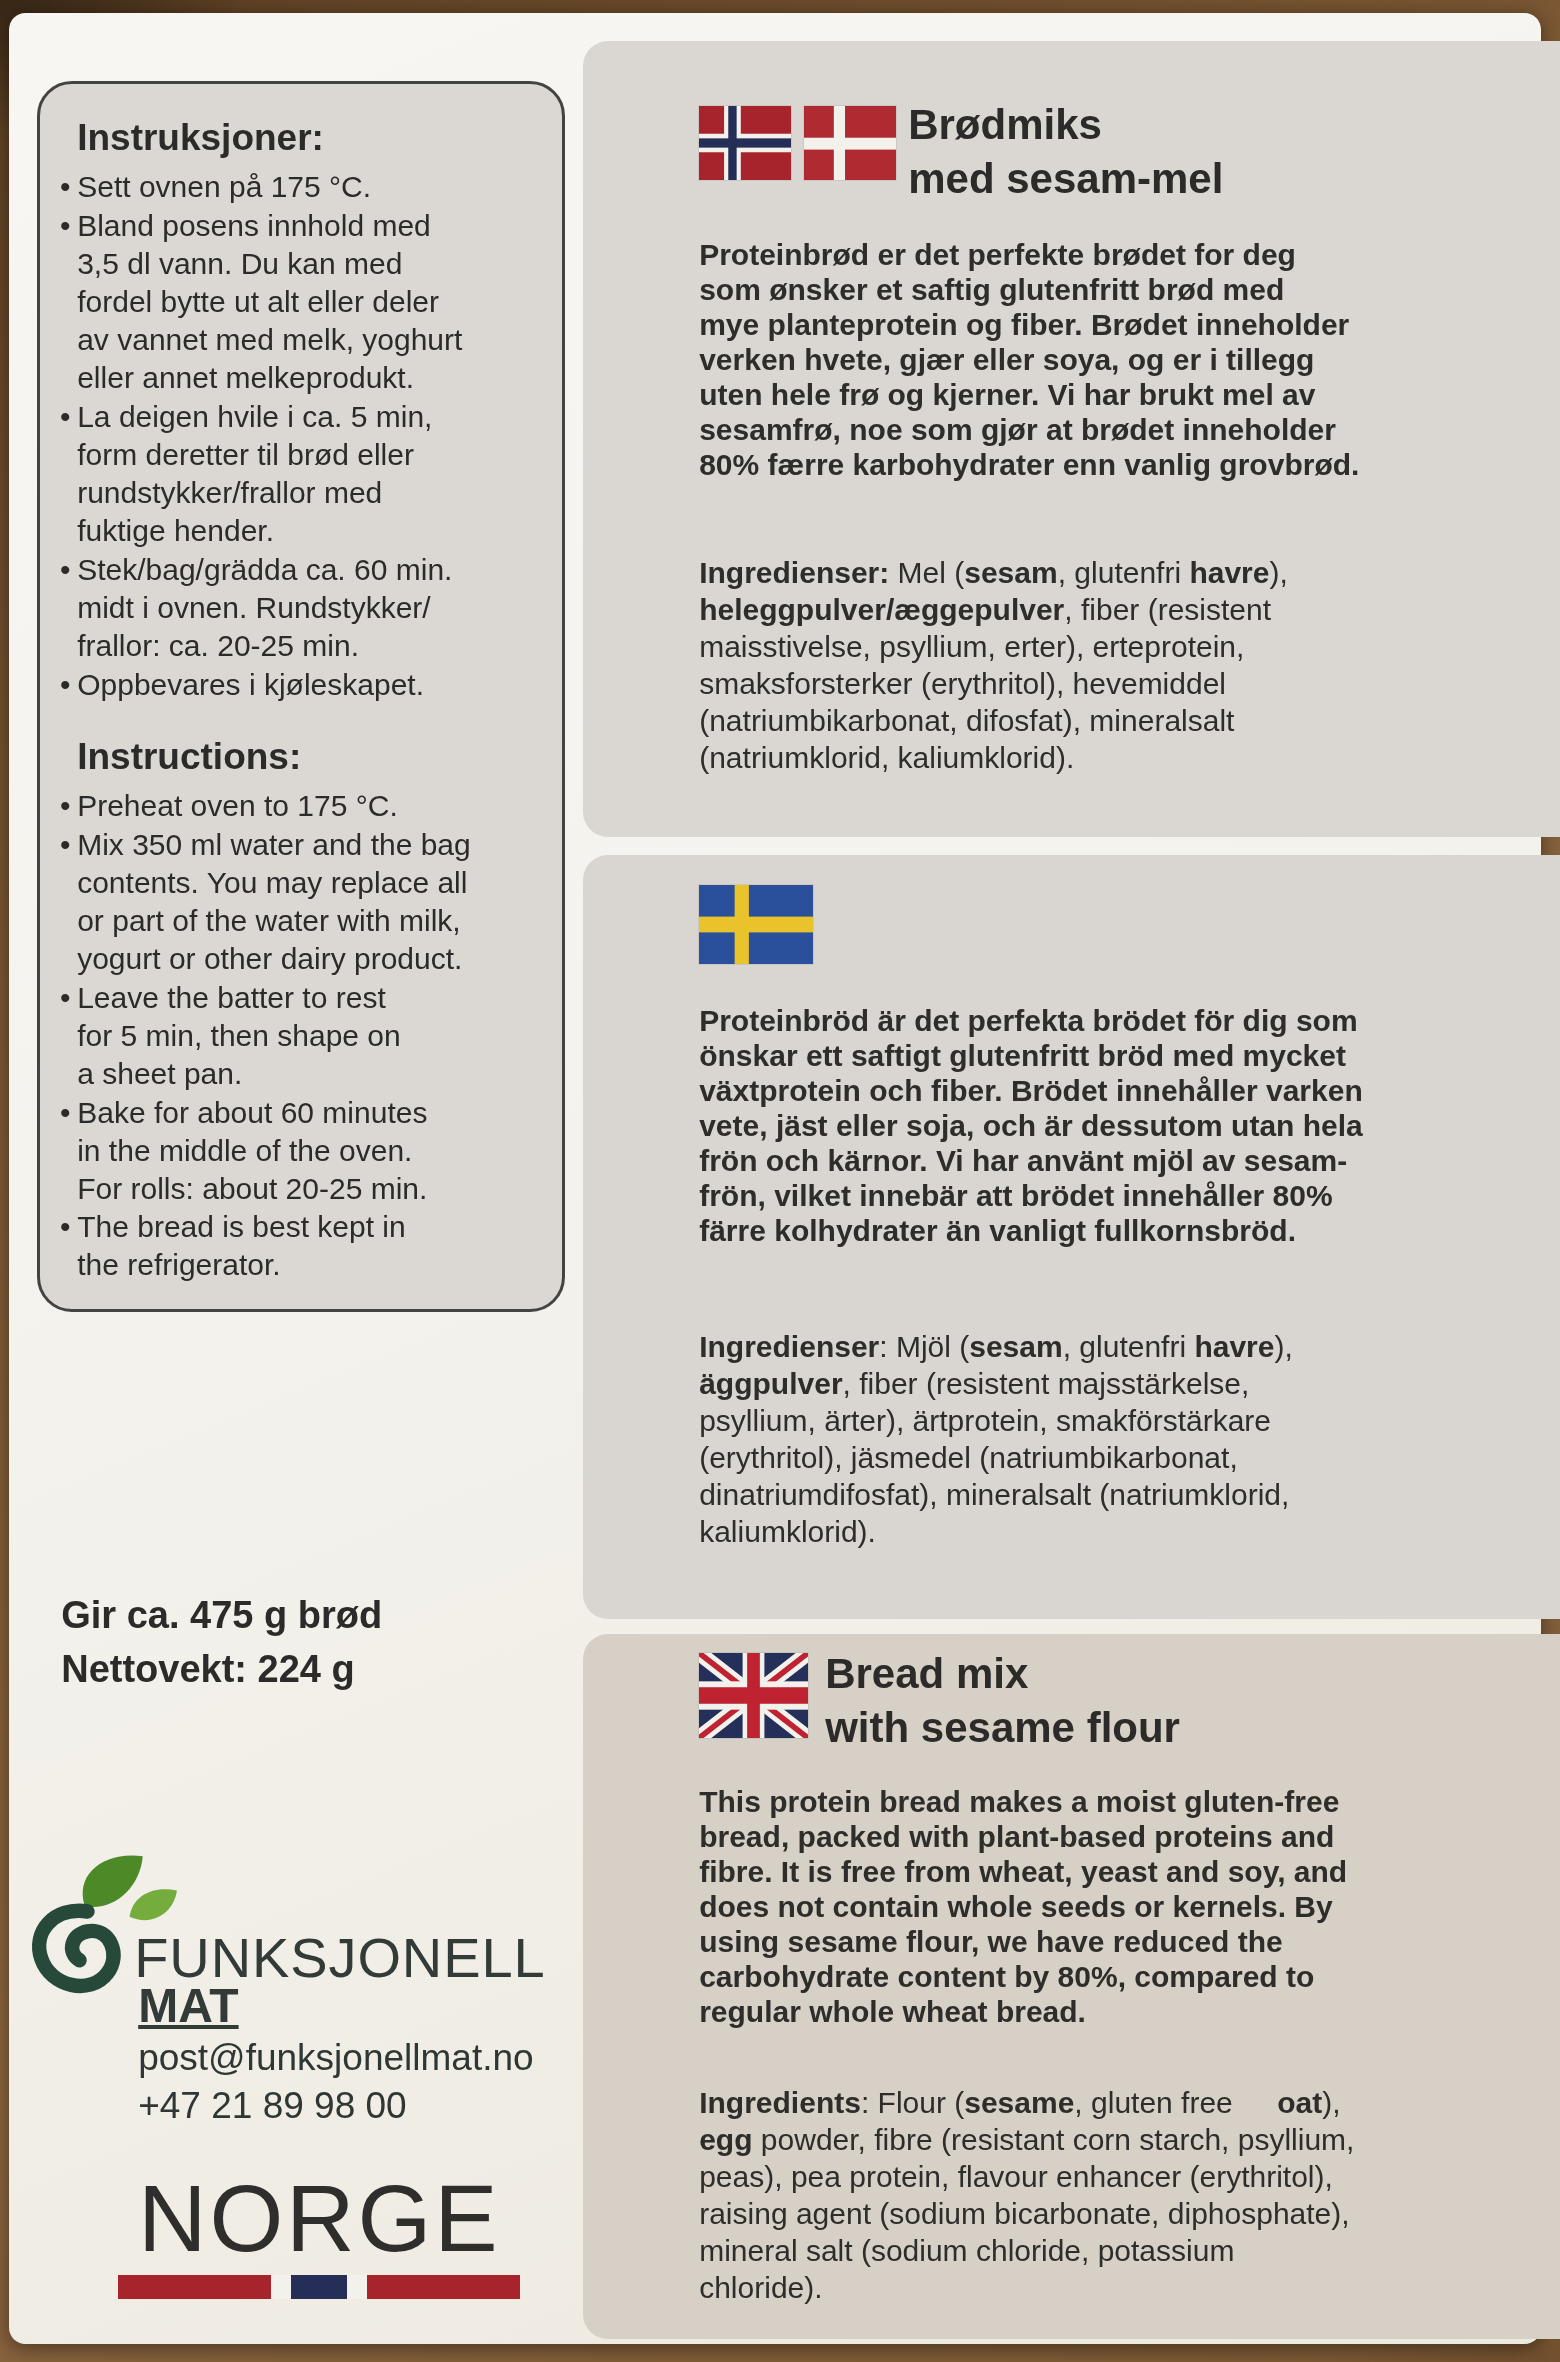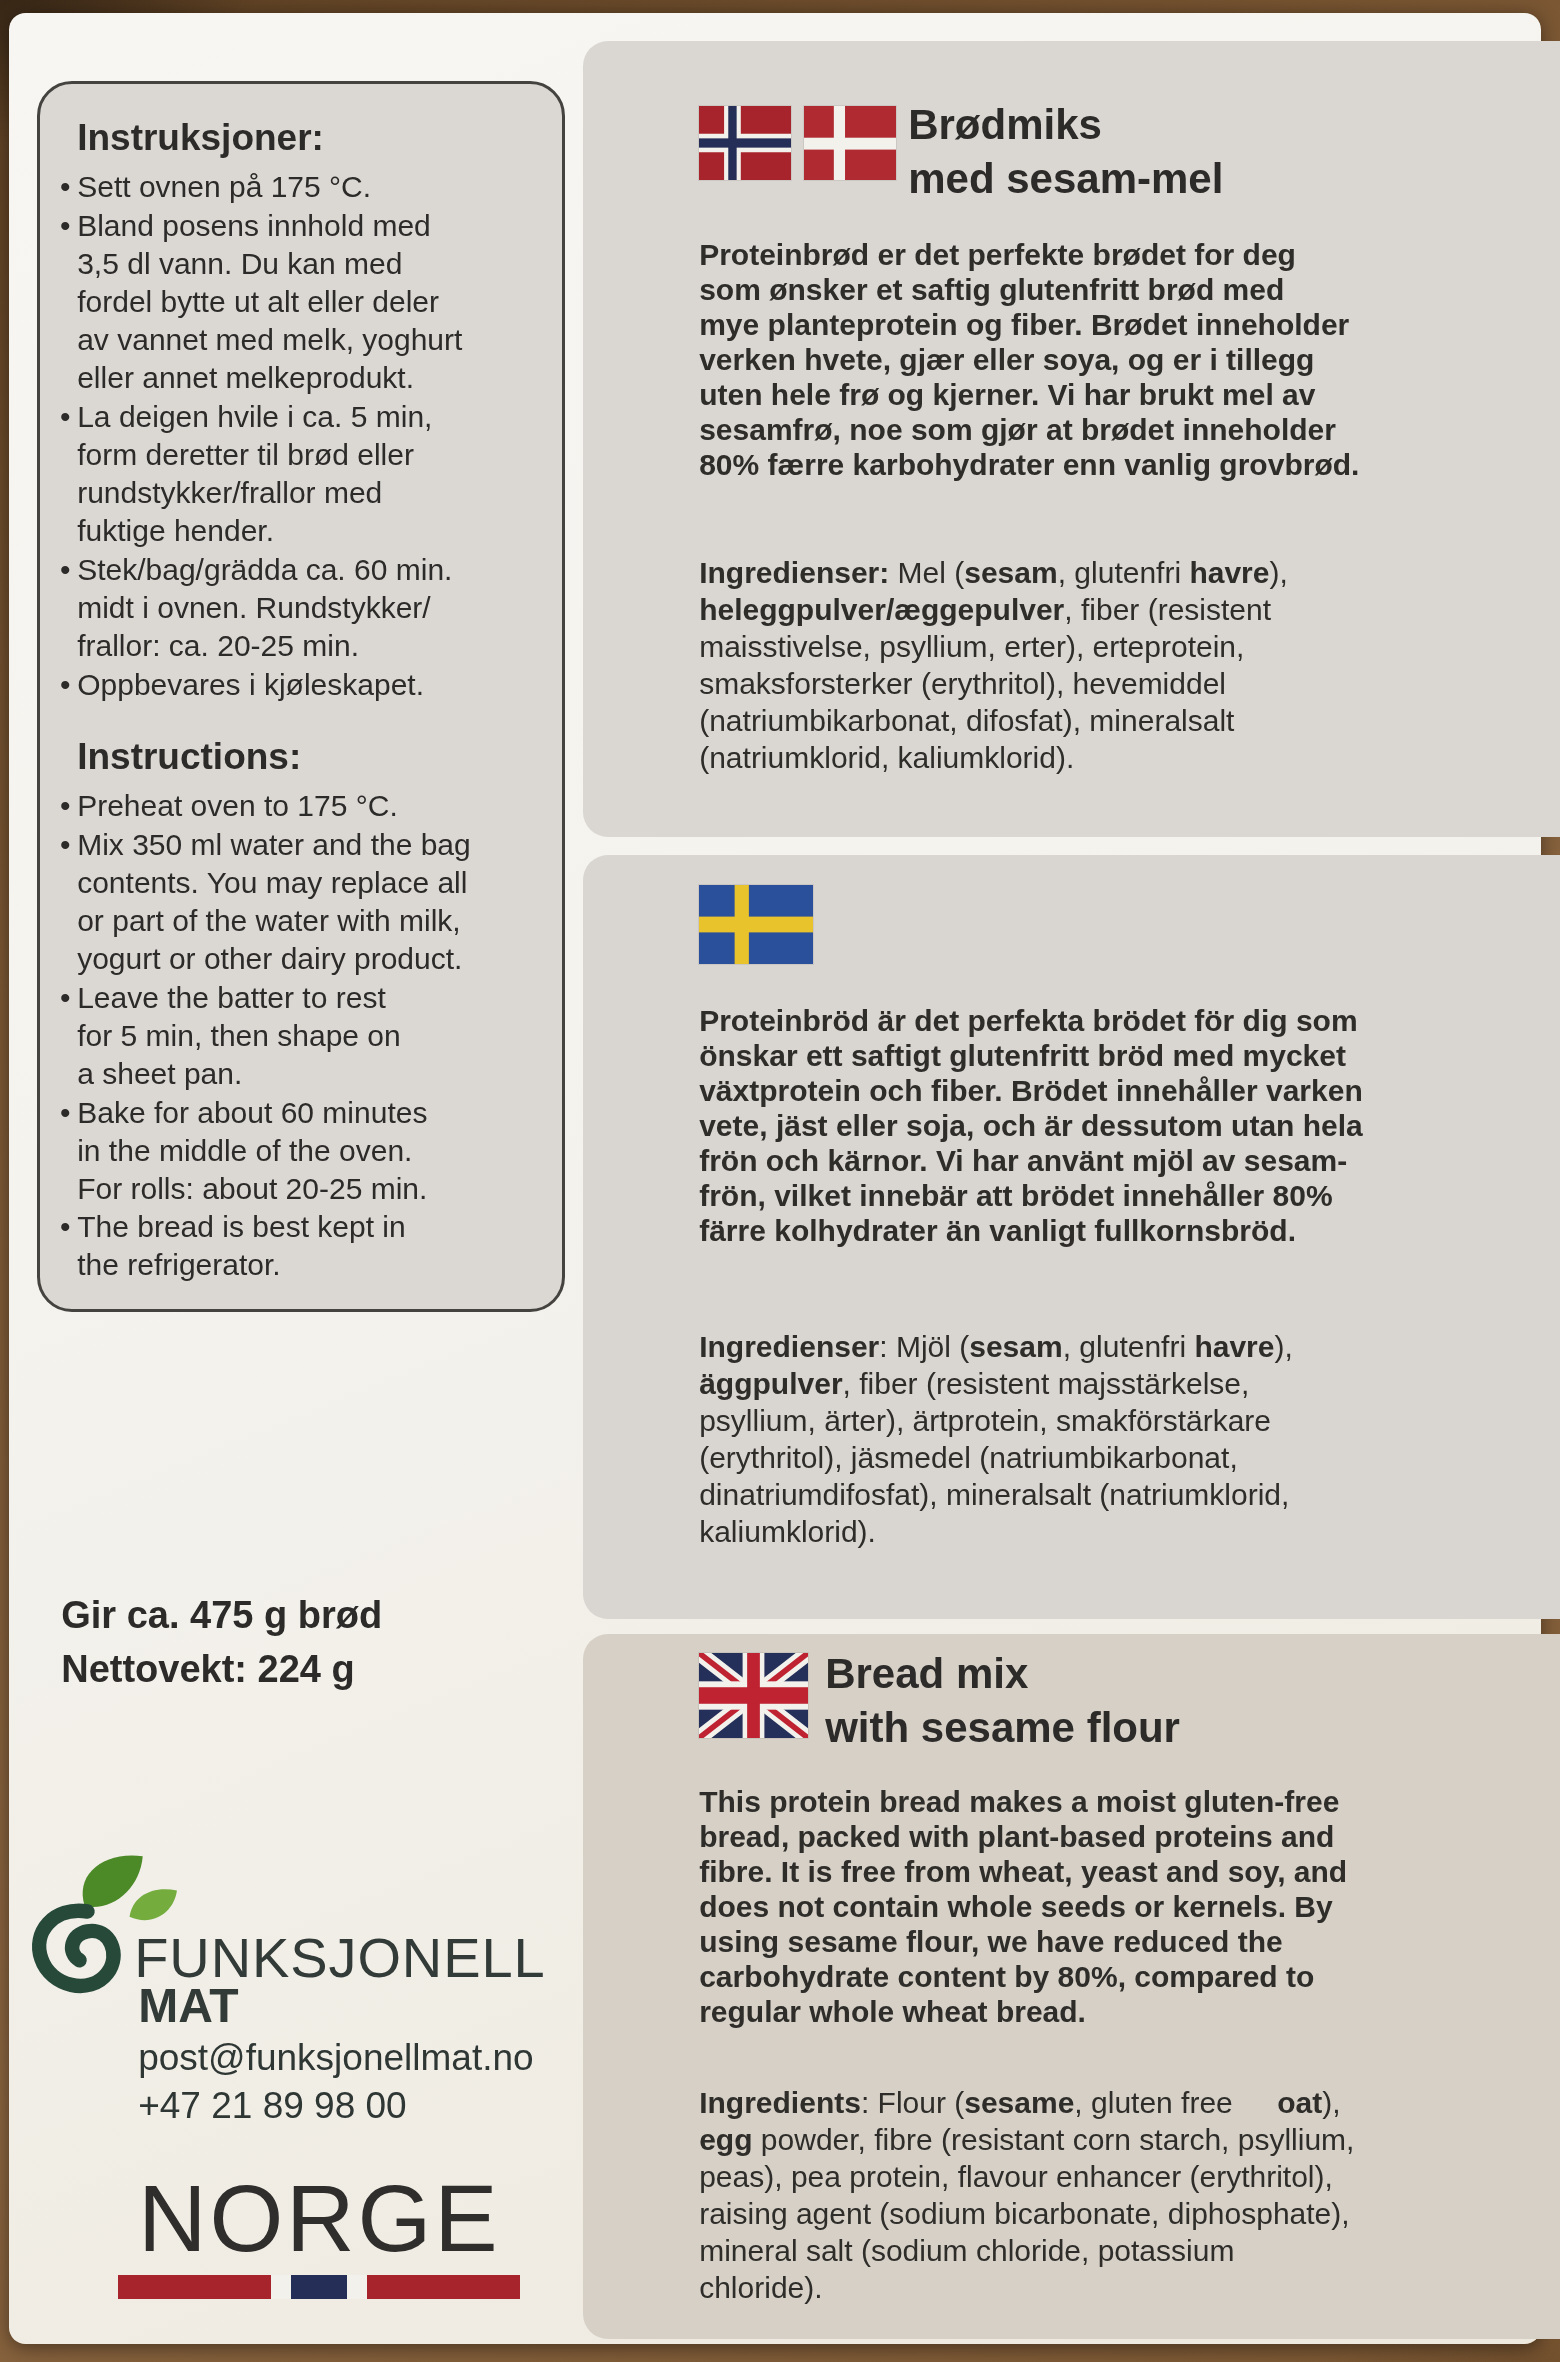--- a/index.html
+++ b/index.html
@@ -28,21 +28,21 @@
   .brow{display:flex;margin:0 0 0.9px 0;}
   .brow .dot{width:24px;flex:0 0 24px;font-size:30px;line-height:38px;color:#2c2b29;text-align:center;}
   .brow .dot::before{content:"•";}
   .btext{flex:1;font-size:30px;line-height:38px;color:#2c2b29;white-space:pre-line;}
 
   
   .weights{position:absolute;left:52px;top:1575px;font-size:38px;font-weight:700;line-height:54px;color:#2c2b29;}
   .brand{position:absolute;left:20px;top:1838px;width:554px;height:295px;}
   .brand .mark{position:absolute;left:0;top:0;}
   .brand .bname1{position:absolute;left:105px;top:74px;font-size:56px;font-weight:400;letter-spacing:0.9px;color:#333b39;}
-  .brand .bname2{position:absolute;left:109px;top:127px;font-size:48px;font-weight:700;color:#333b39;}
+  .brand .bname2{position:absolute;left:109px;top:127px;font-size:48px;font-weight:700;color:#333b39;text-decoration:underline;}
   .brand .bemail{position:absolute;left:109px;top:186px;font-size:37px;color:#2f3735;}
   .brand .bphone{position:absolute;left:109px;top:234px;font-size:37px;color:#2f3735;}
   .origin{position:absolute;left:109px;top:2156px;width:402px;text-align:center;}
   .origin .oline{font-size:27px;font-weight:700;letter-spacing:2.3px;color:#2c2b29;}
   .origin .ocountry{font-size:95px;font-weight:500;letter-spacing:2.8px;line-height:1.04;color:#2f2e2c;}
   .flagbar{display:flex;height:24px;margin-top:7.4px;}
   .flagbar .r{background:#a8242c;}
   .flagbar .w{background:#f2f1ec;}
   .flagbar .b{background:#252e57;}
 

